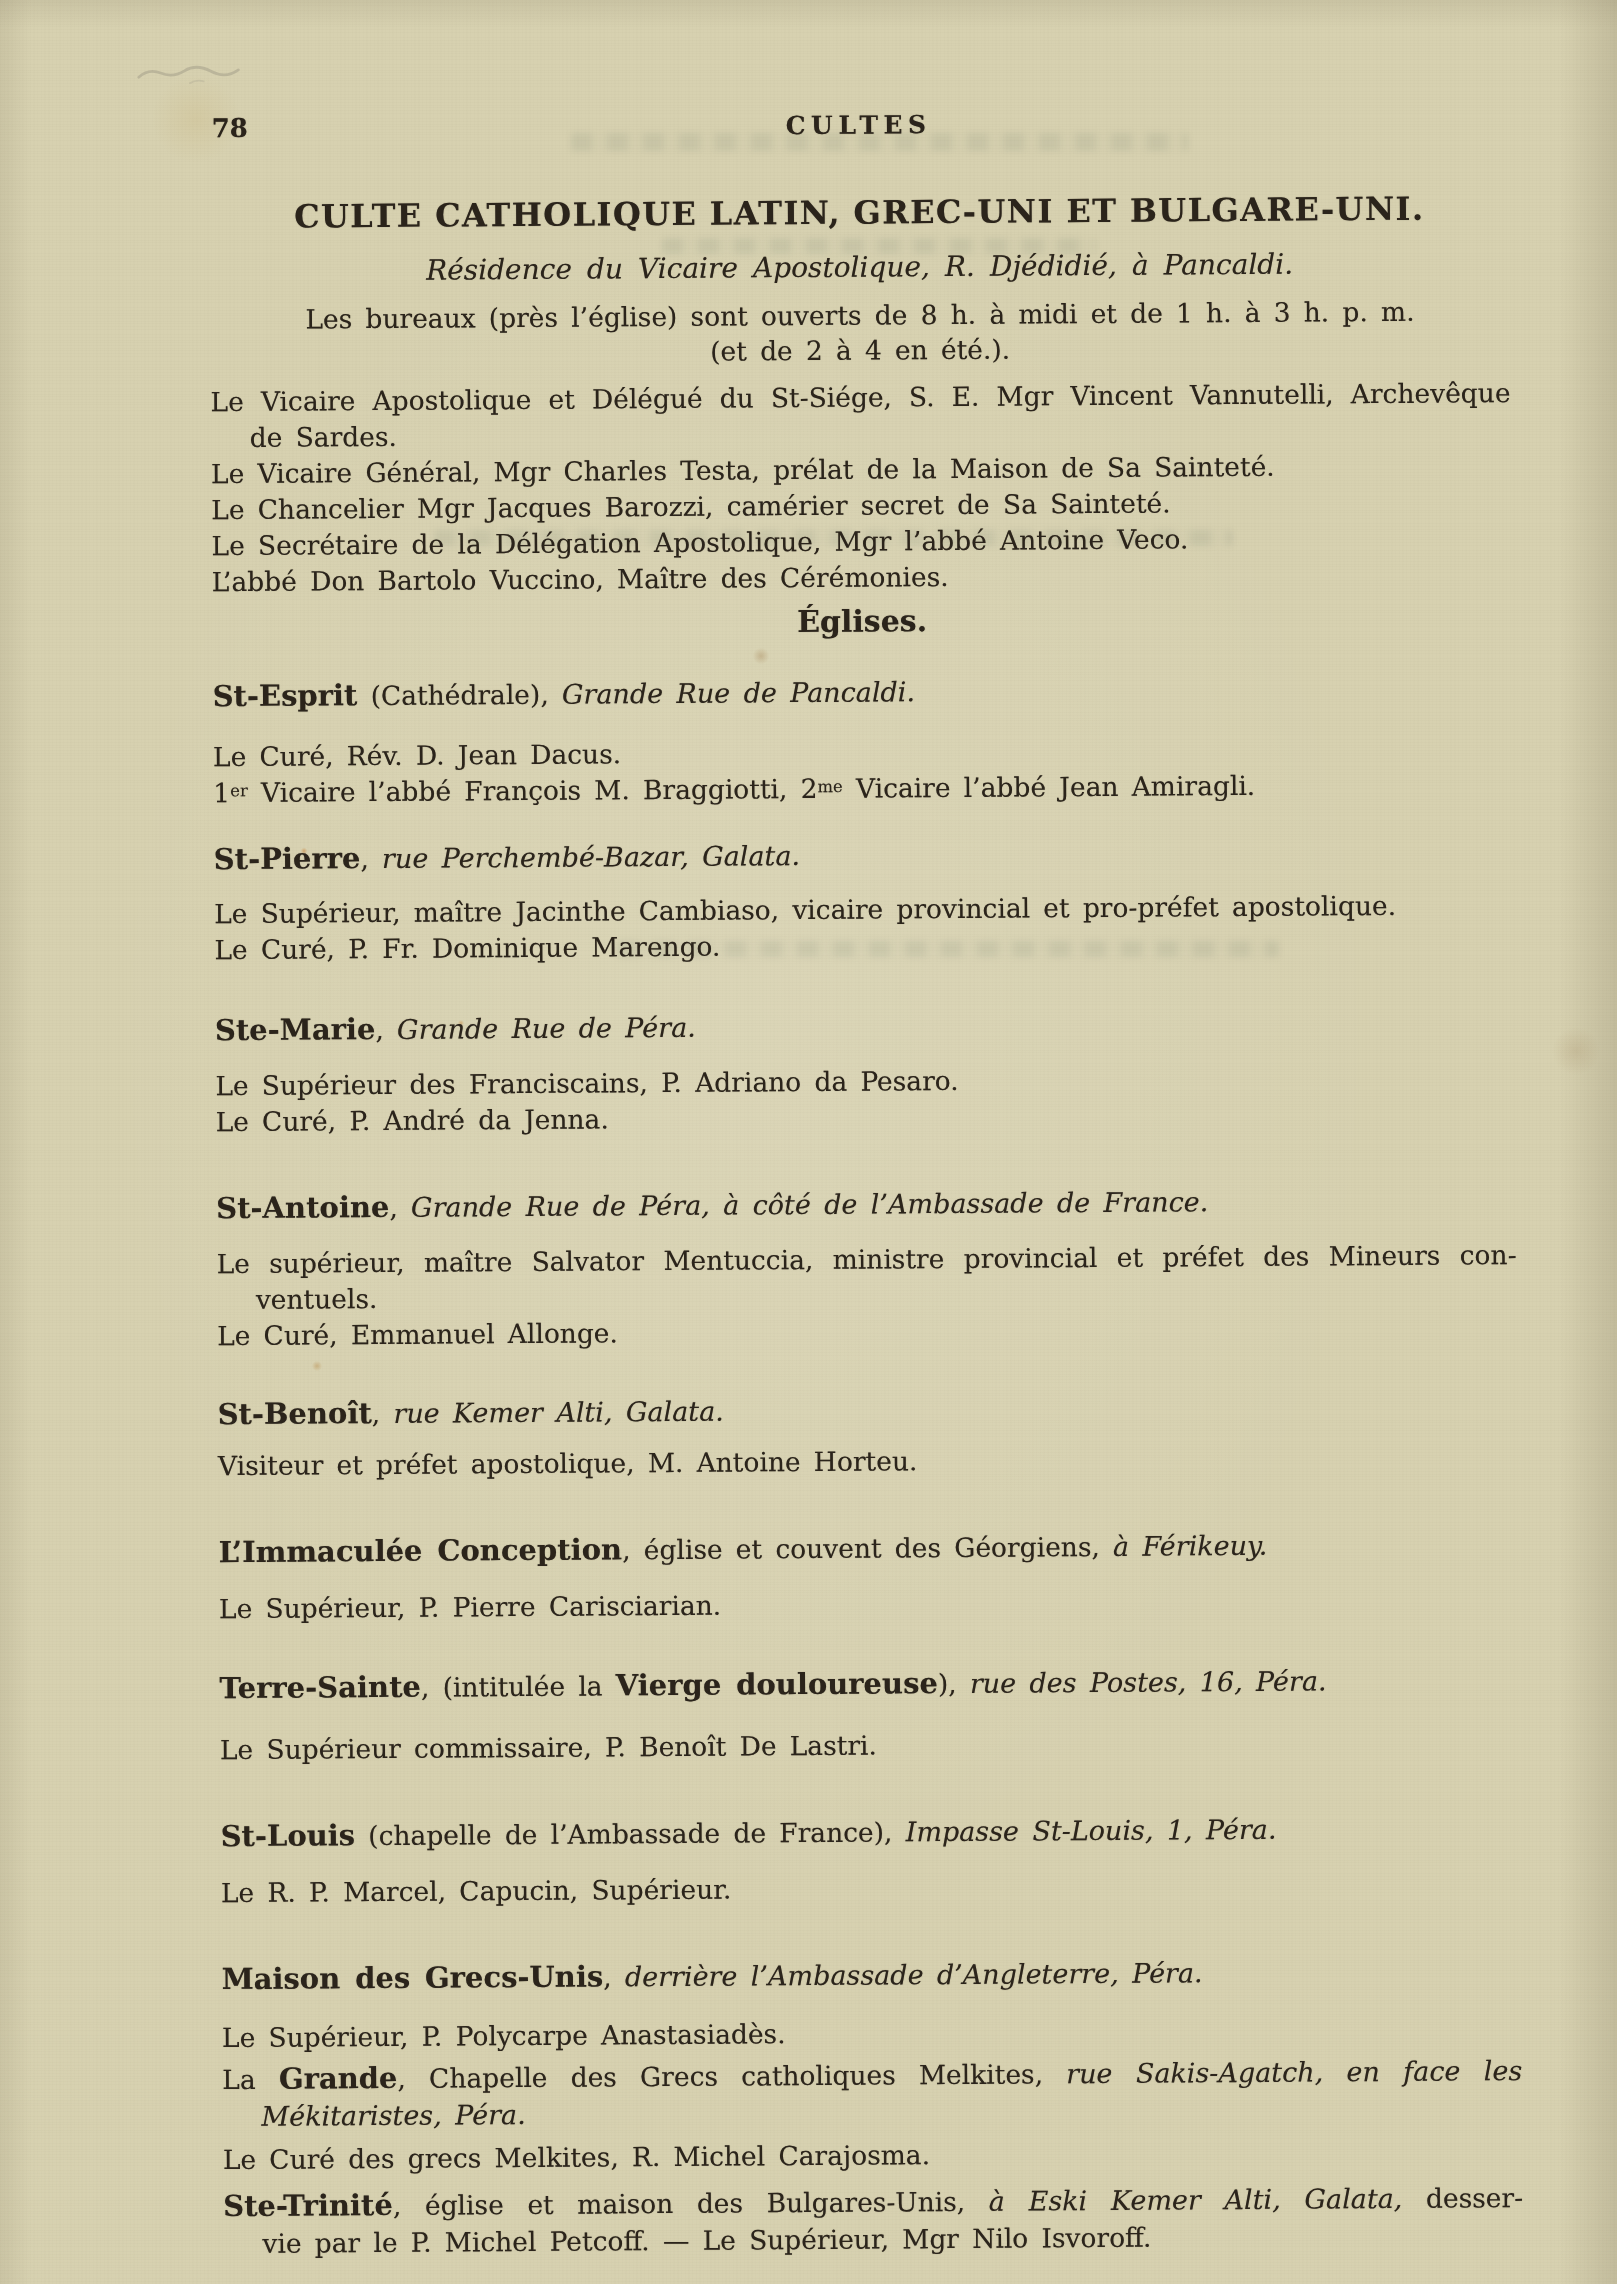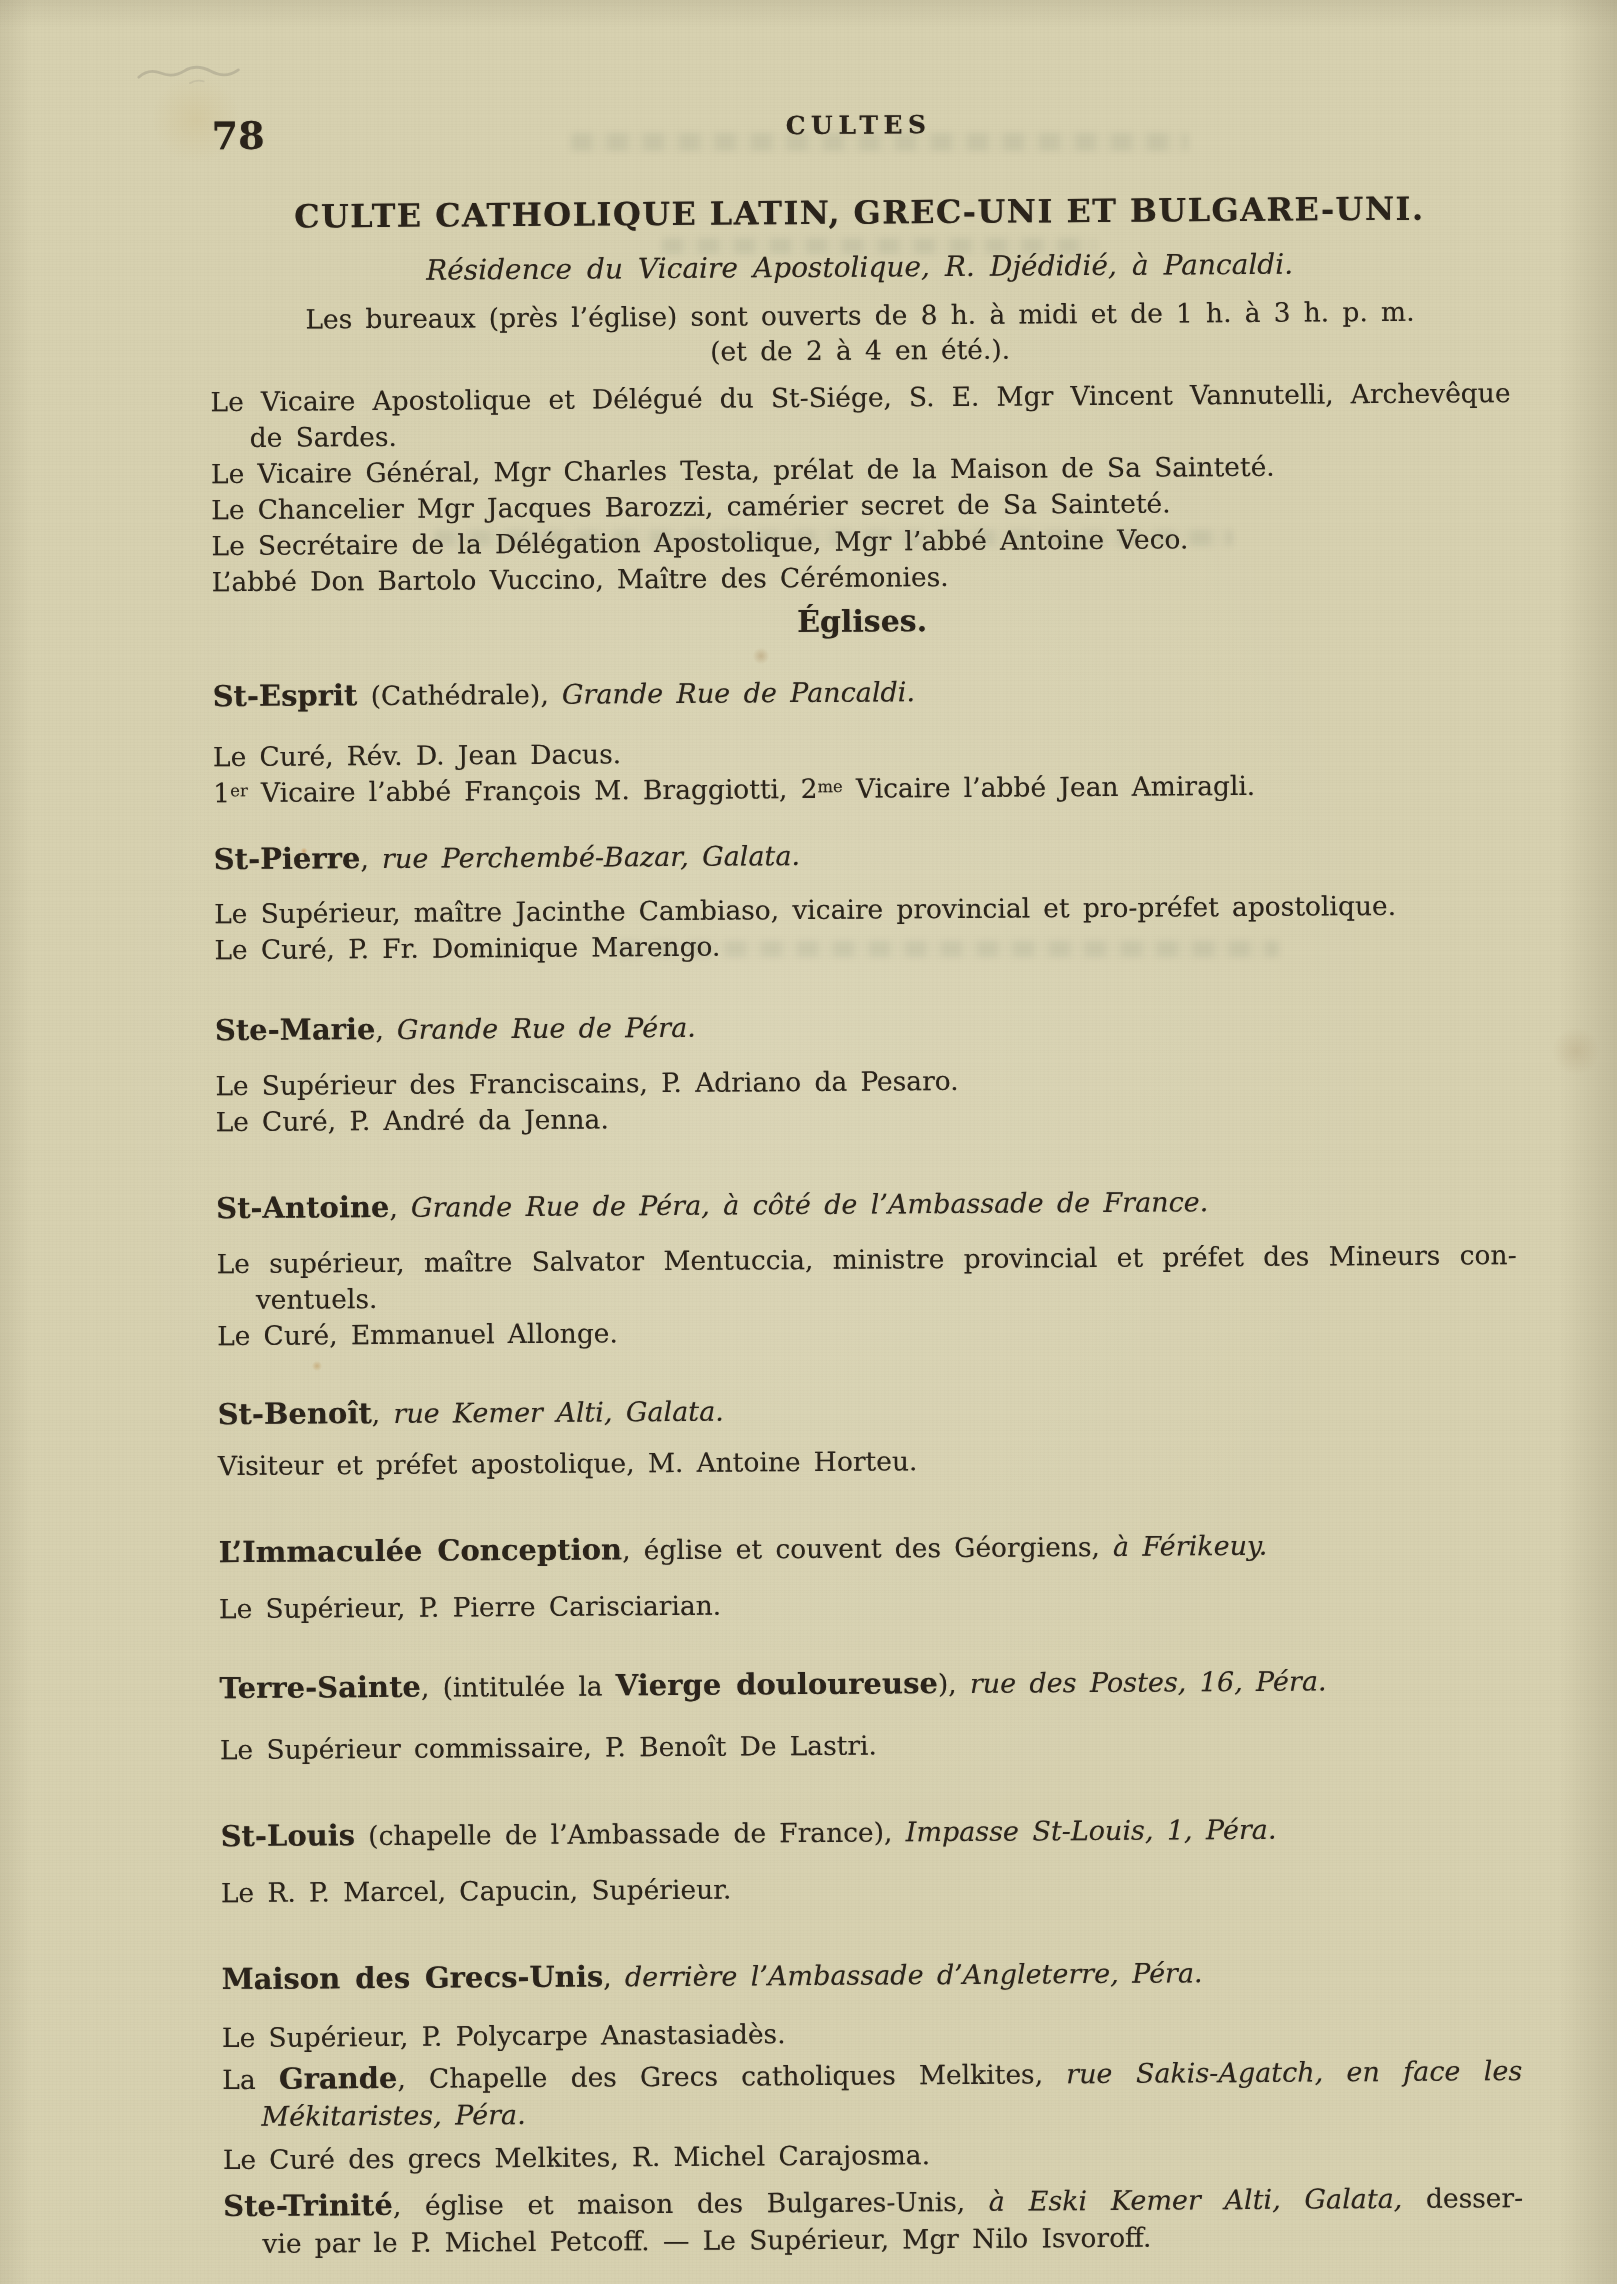--- a/index.html
+++ b/index.html
@@ -27,21 +27,21 @@
   }
   .ghost{position:absolute;filter:blur(3.2px);border-radius:3.7px;
     background:repeating-linear-gradient(90deg, rgba(80,98,86,0.10) 0 21px, rgba(80,98,86,0.02) 21px 36px);}
   .squiggle{position:absolute;left:135px;top:58px;opacity:.5;}
   .content{position:absolute;inset:0;transform:rotate(-0.4deg);transform-origin:50% 40%;}
   .abs{position:absolute;left:215px;width:1300px;}
   .center{text-align:center;}
   .body{font-size:26.5px;line-height:36px;word-spacing:0.18em;text-shadow:0 0 0.7px rgba(43,36,27,0.45);}
   .just{text-align:justify;text-align-last:justify;}
   .cont{padding-left:39px;}
-  .pagenum{position:absolute;left:218px;top:109px;font-size:38px;font-weight:bold;text-shadow:0 0 0.9px rgba(43,36,27,0.5);}
+  .pagenum{position:absolute;left:218px;top:109px;font-size:26px;font-weight:bold;text-shadow:0 0 0.9px rgba(43,36,27,0.5);}
   .runhead{position:absolute;left:215px;top:111px;width:1300px;text-align:center;
     font-size:25px;font-weight:bold;letter-spacing:5.5px;text-shadow:0 0 0.9px rgba(43,36,27,0.5);}
   .title{font-size:32px;font-weight:bold;letter-spacing:1.4px;text-shadow:0 0 0.9px rgba(43,36,27,0.5);}
   .subtitle{font-size:28px;font-style:italic;word-spacing:0.22em;text-shadow:0 0 0.7px rgba(43,36,27,0.45);}
   .eglises{font-size:30px;font-weight:bold;text-shadow:0 0 0.9px rgba(43,36,27,0.5);}
   .chead{font-size:26.5px;line-height:37px;word-spacing:0.18em;text-shadow:0 0 0.9px rgba(43,36,27,0.45);}
   .cname{font-weight:bold;font-size:29px;}
   .caddr{font-style:italic;font-size:27px;}
   sup{font-size:0.62em;vertical-align:0.35em;line-height:0;}
 </style>

